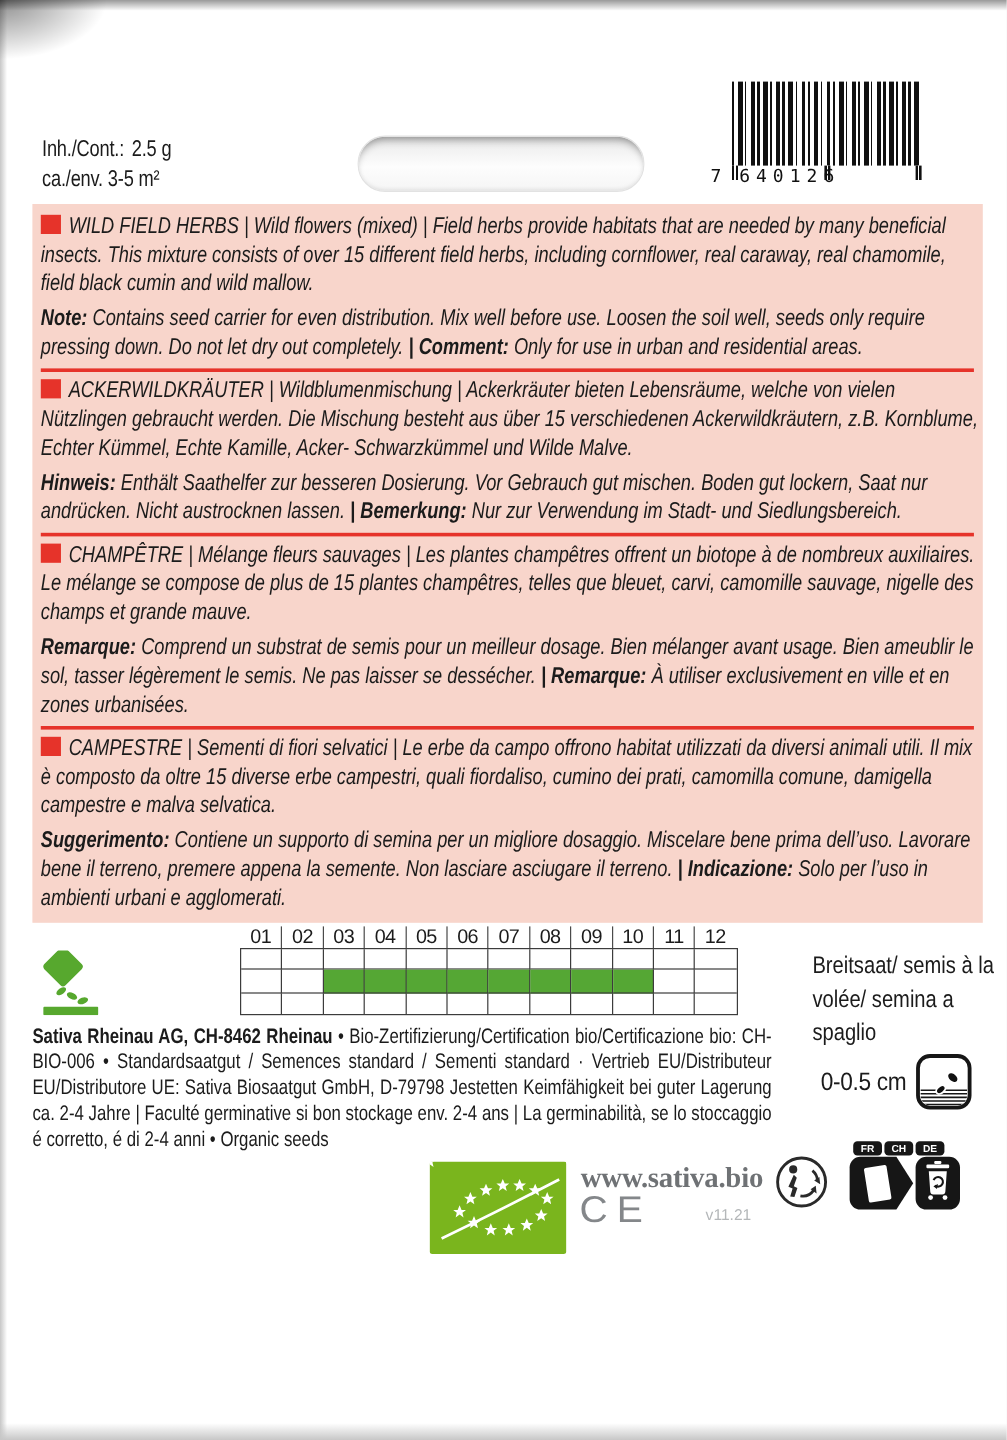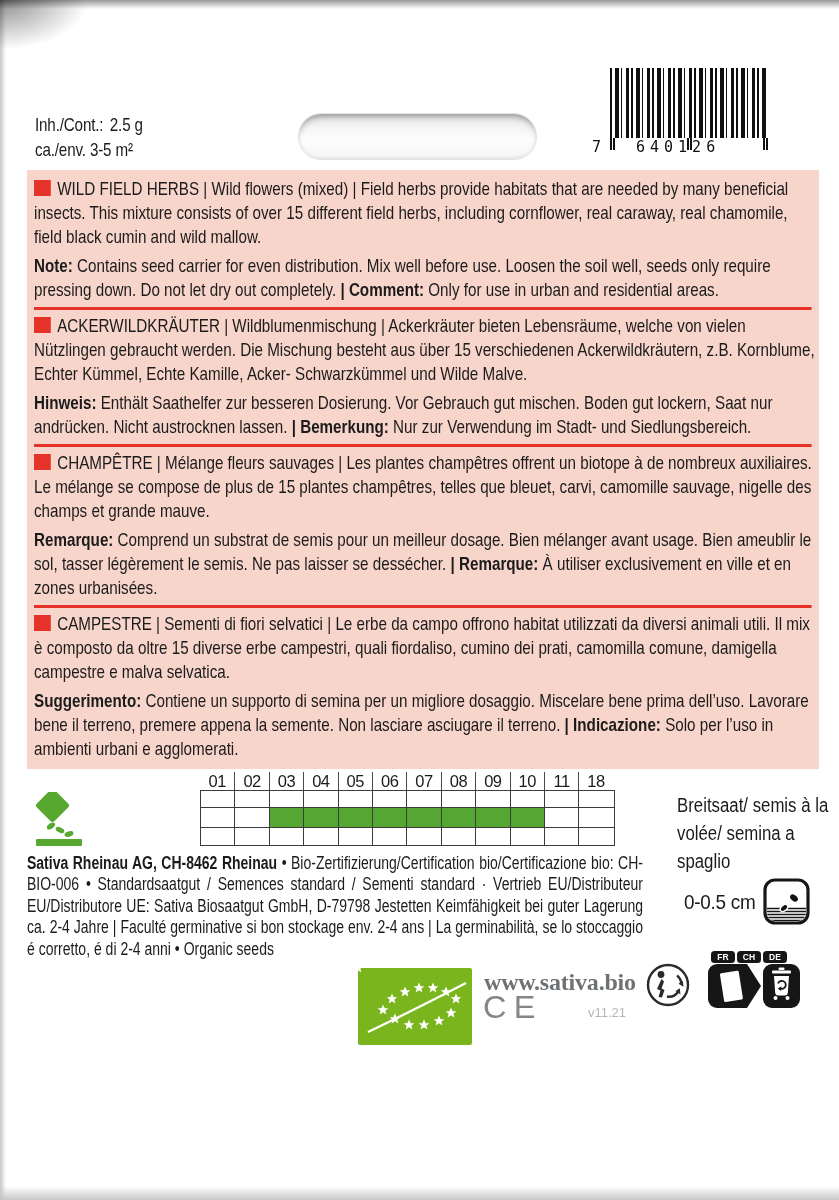--- a/index.html
+++ b/index.html
@@ -32,26 +32,26 @@
     background:linear-gradient(180deg,#e9e9e9,#fdfdfd 55%,#f5f5f5);
     border:1px solid #e2e2e2;
     box-shadow:inset 0 6px 7px -4px rgba(0,0,0,.42), inset 0 -3px 4px -3px rgba(0,0,0,.15), 0 2px 3px rgba(255,255,255,.9);}
   .barcode-bars{position:absolute;left:610px;top:68px;width:158px;height:70px;
     background:repeating-linear-gradient(90deg,#101010 0 2px,#fff 2px 5px,#101010 5px 9px,#fff 9px 11px,#101010 11px 12px,#fff 12px 16px,#101010 16px 19px,#fff 19px 21px);}
   .guard{position:absolute;top:138px;width:5px;height:12px;
     background:linear-gradient(90deg,#101010 0 2px,#fff 2px 3px,#101010 3px 5px);}
   .barcode-digits{position:absolute;top:138px;font-family:"DejaVu Sans Mono",monospace;
     font-size:15px;color:#101010;}
   .bd-lead{left:592px;}
-  .bd-g1{left:636px;letter-spacing:5px;}
+  .bd-g1{left:616px;letter-spacing:5px;}
   .bd-g2{left:697px;letter-spacing:5px;margin-top:48px;}
 
   
   .lang-panel{position:absolute;left:27px;top:170px;width:792px;background:var(--panel-pink,#f8d5cb);
-    padding:7px 0 8px;}
+    padding:7px 0 8px;font-style:italic;}
   .panel-inner{width:980px;margin-left:7px;transform:scaleX(0.8);transform-origin:0 0;}
   .lang-block{font-size:19px;line-height:24px;}
   .lang-block p{margin:0;}
   .lang-block .note{margin-top:5px;}
   .red-square{display:inline-block;width:21px;height:16px;background:var(--accent-red,#e6332a);
     margin-right:8px;vertical-align:-1px;}
   .divider{height:3px;background:var(--accent-red,#e6332a);width:972px;margin:4.5px 0;}
 
   
   .cal-head{position:absolute;left:200px;top:772px;display:grid;grid-template-columns:repeat(12,34.4px);}
@@ -149,21 +149,21 @@
       <div class="cal-month">02</div>
       <div class="cal-month">03</div>
       <div class="cal-month">04</div>
       <div class="cal-month">05</div>
       <div class="cal-month">06</div>
       <div class="cal-month">07</div>
       <div class="cal-month">08</div>
       <div class="cal-month">09</div>
       <div class="cal-month">10</div>
       <div class="cal-month">11</div>
-      <div class="cal-month">18</div>
+      <div class="cal-month">12</div>
     </div>
   <div class="cal-body">
       <div class="cal-cell"></div>
       <div class="cal-cell"></div>
       <div class="cal-cell"></div>
       <div class="cal-cell"></div>
       <div class="cal-cell"></div>
       <div class="cal-cell"></div>
       <div class="cal-cell"></div>
       <div class="cal-cell"></div>

